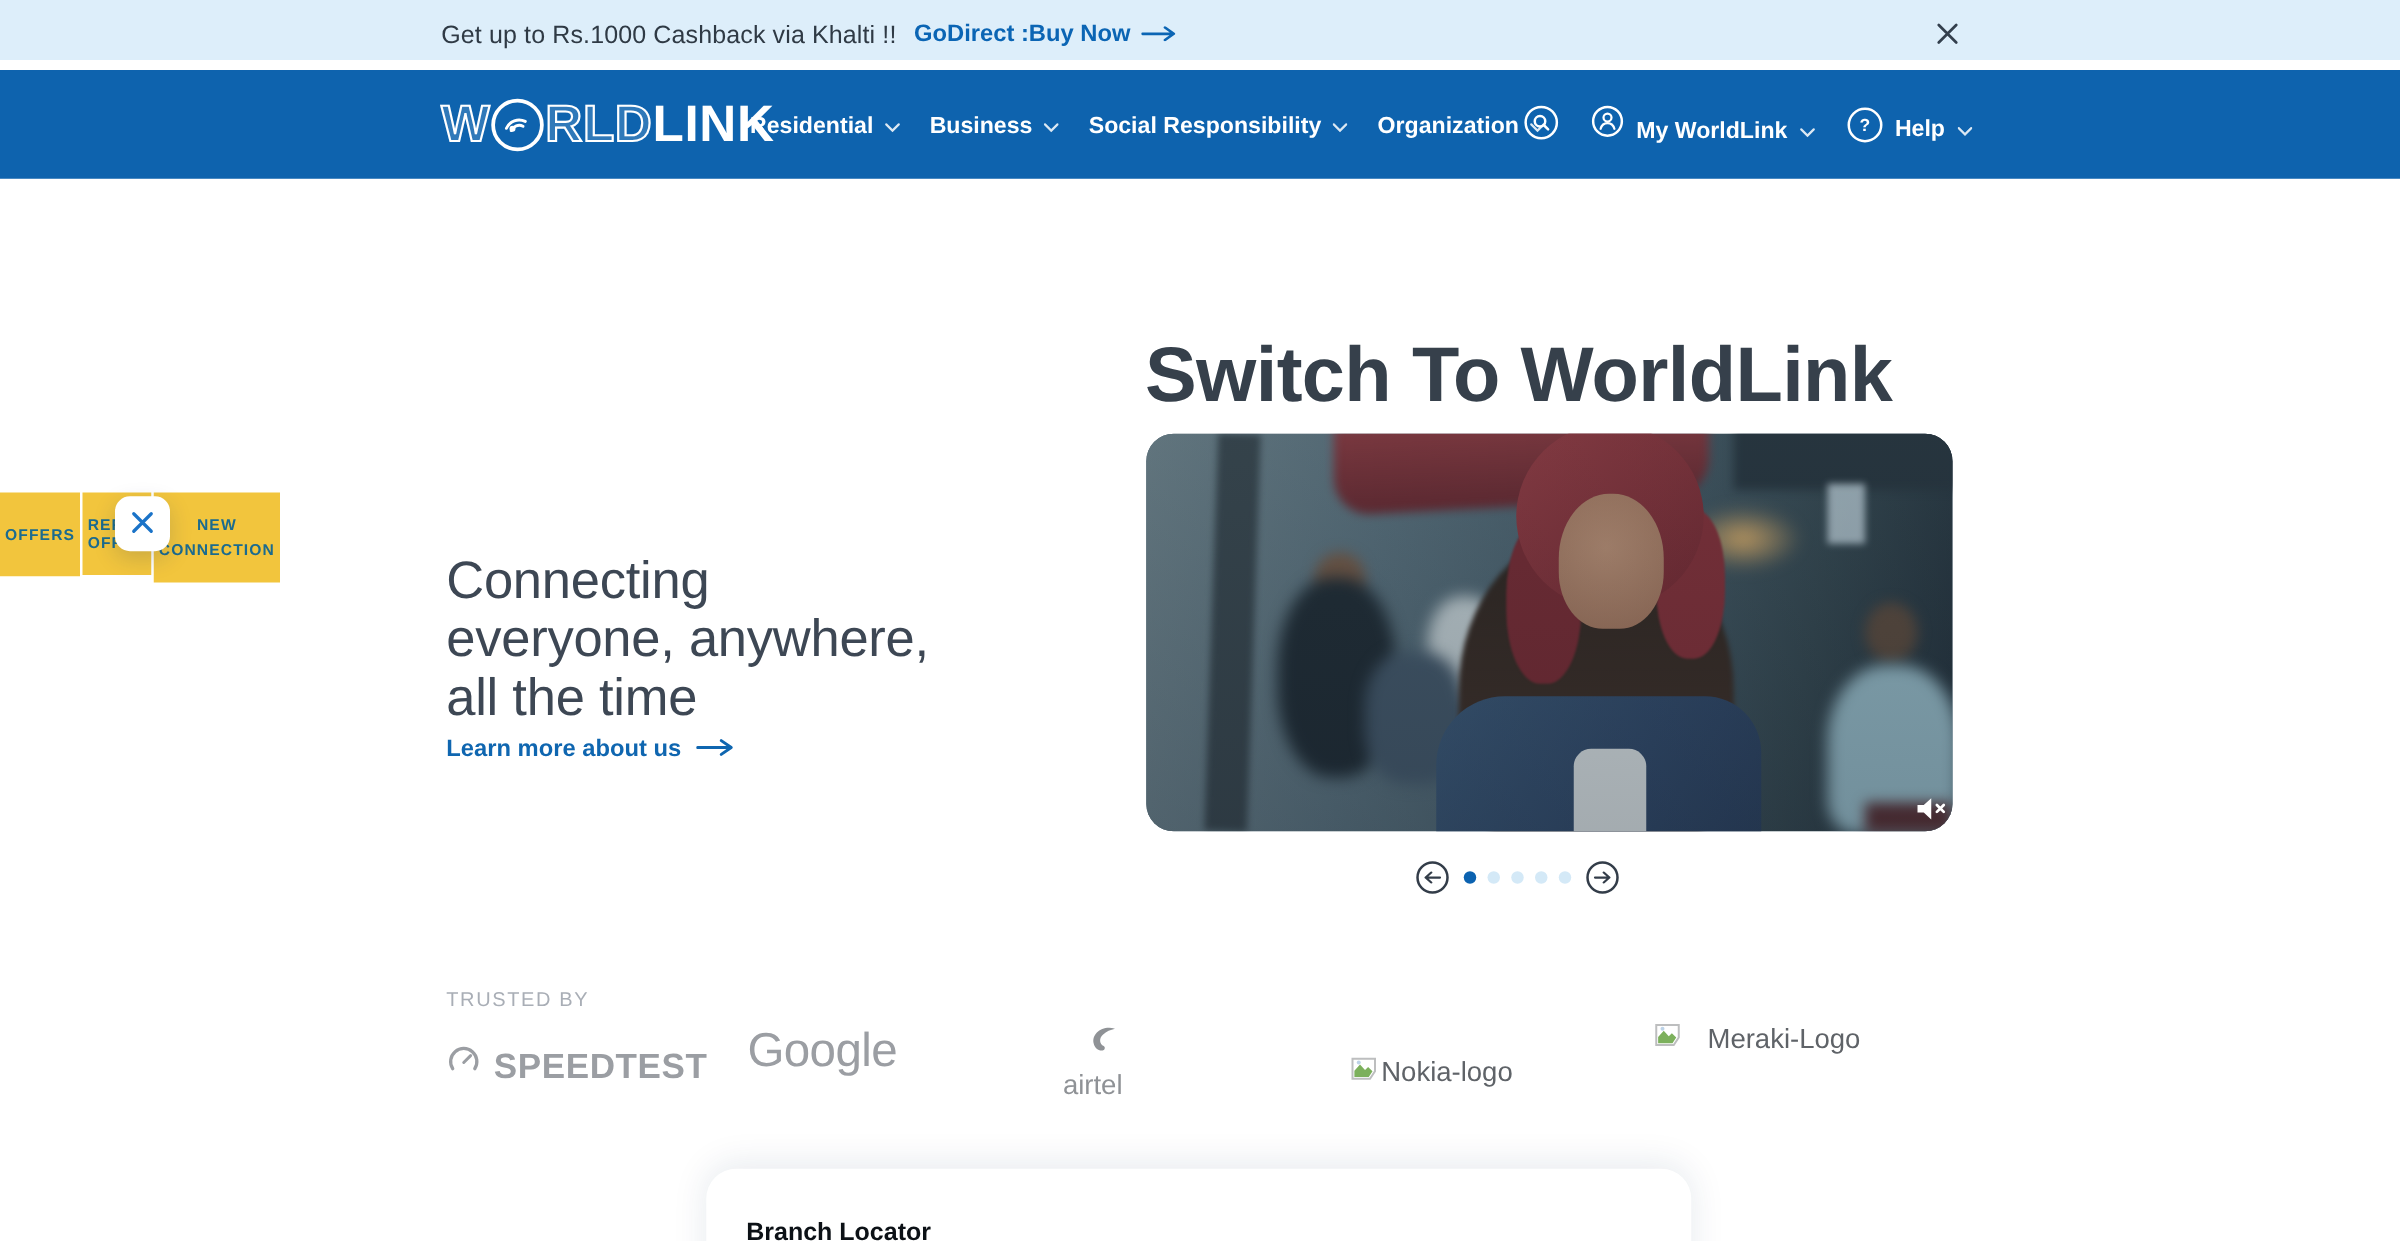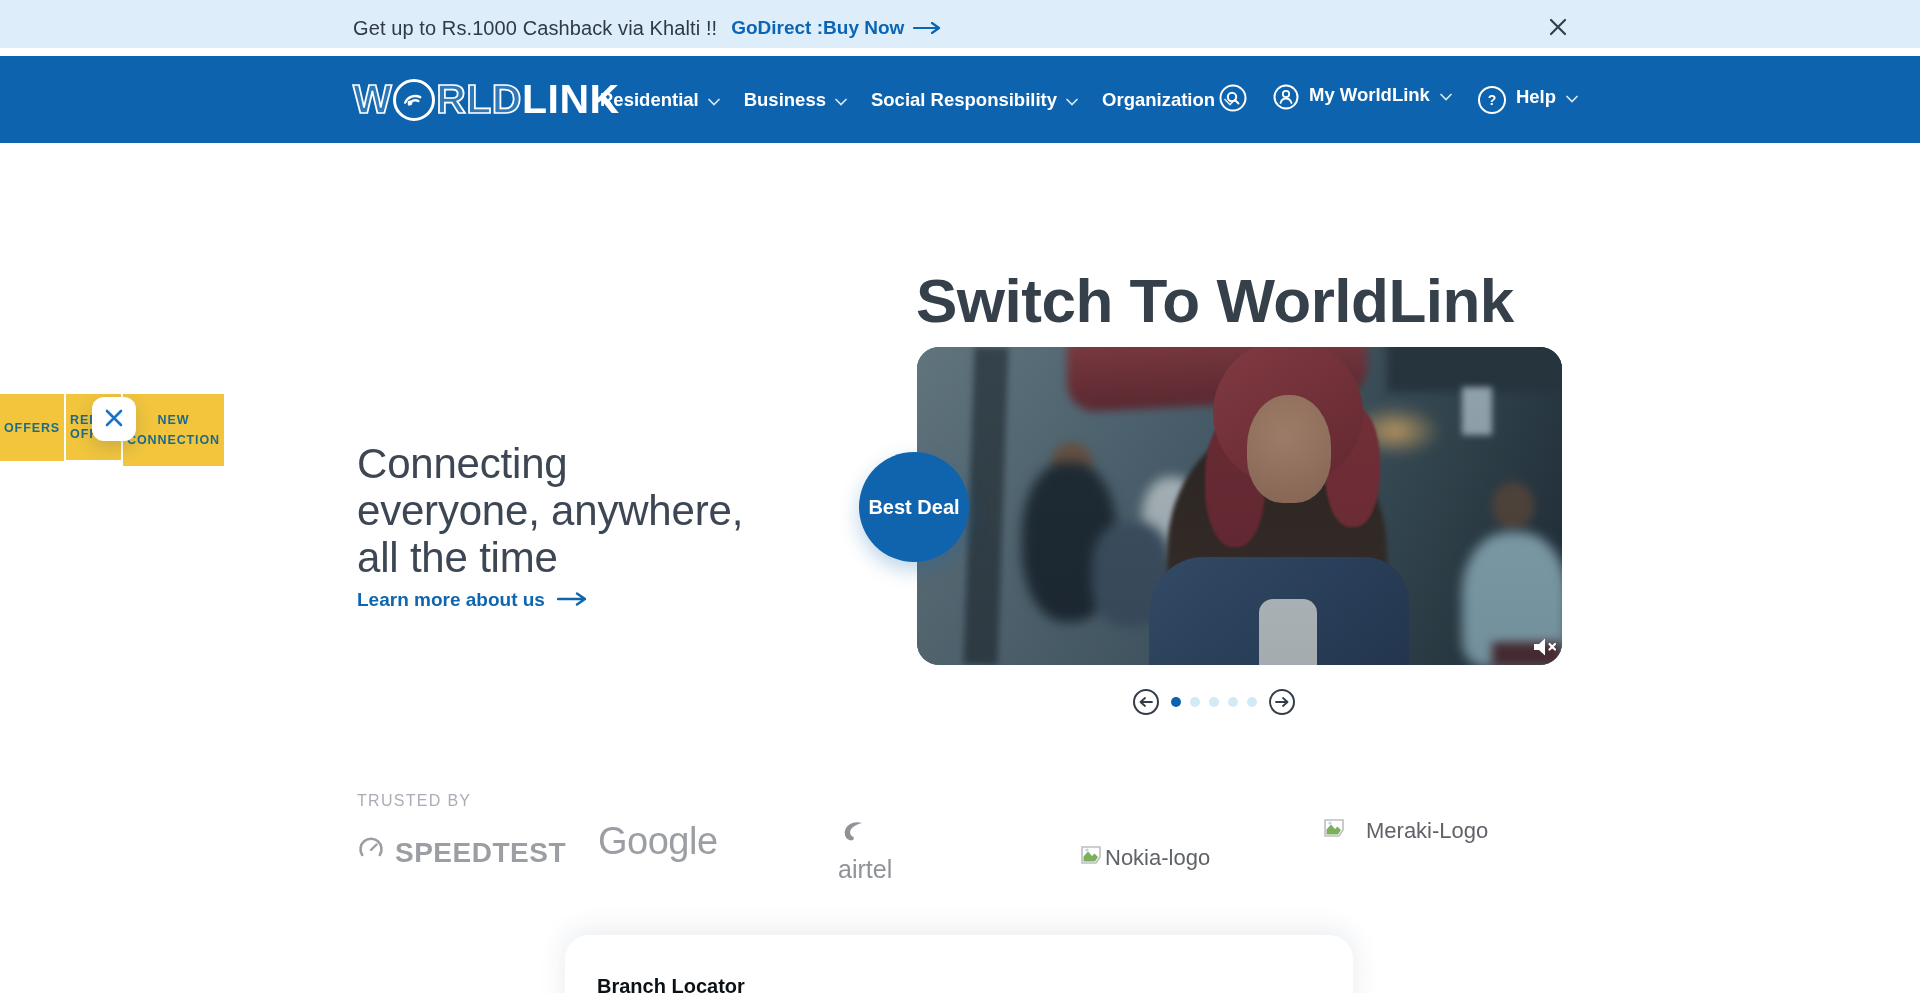--- a/index.html
+++ b/index.html
@@ -18,21 +18,21 @@
   .navbar{position:absolute;top:56px;left:0;width:1920px;height:87px;background:#0e63ae;}
   .logo{position:absolute;left:353px;top:0;height:87px;display:flex;align-items:center;font-weight:800;font-size:41px;letter-spacing:.5px;line-height:1;}
   .logo-outline{color:rgba(255,255,255,.14);-webkit-text-stroke:1.7px #ffffff;}
   .logo-o{width:36px;height:36px;border:3px solid #ffffff;border-radius:50%;margin:0 1px;position:relative;flex:0 0 auto;}
   .logo-o svg{position:absolute;left:4px;top:4px;}
   .logo-solid{color:#ffffff;}
   .nav-menu{position:absolute;left:600px;top:0;height:87px;display:flex;align-items:center;gap:24px;}
   .nav-item{display:flex;align-items:center;gap:9px;color:#ffffff;font-size:18.5px;font-weight:700;cursor:pointer;white-space:nowrap;}
   .nav-right{position:absolute;right:342px;top:0;height:87px;display:flex;align-items:center;gap:26px;}
   .icon-btn{background:none;border:none;padding:0;cursor:pointer;display:flex;align-items:center;}
-  .nav-acct{display:flex;align-items:flex-start;gap:10px;color:#ffffff;font-size:18.5px;font-weight:700;cursor:pointer;white-space:nowrap;}
+  .nav-acct{display:flex;align-items:flex-end;gap:10px;color:#ffffff;font-size:18.5px;font-weight:700;cursor:pointer;white-space:nowrap;}
   .ring{width:24px;height:24px;border:2px solid #ffffff;border-radius:50%;display:flex;align-items:center;justify-content:center;color:#ffffff;font-size:14px;font-weight:700;flex:0 0 auto;}
 
   
   .side-tabs{position:absolute;left:0;top:394px;width:90px;display:flex;flex-direction:row;gap:2px;z-index:30;}
   .side-tab{background:#f2c53d;border:none;cursor:pointer;color:#1b6b8f;font-weight:700;font-size:12.5px;letter-spacing:.9px;text-align:center;padding:8px 4px;display:flex;align-items:center;justify-content:center;font-family:inherit;}
   .side-tab.t1{height:67px;}
   .side-tab.t2{height:66px;}
   .side-tab.t3{height:72px;line-height:1.6;}
   .tabs-close{position:absolute;left:92px;top:397px;width:44px;height:44px;background:#ffffff;border:none;border-radius:12px;box-shadow:0 6px 18px rgba(20,50,90,.18);cursor:pointer;display:flex;align-items:center;justify-content:center;z-index:30;}
 
@@ -73,21 +73,21 @@
   .carousel{position:absolute;left:1133px;top:689px;display:flex;align-items:center;gap:12px;}
   .c-arrow{width:26px;height:26px;border:2px solid #333d49;border-radius:50%;background:none;display:flex;align-items:center;justify-content:center;cursor:pointer;padding:0;}
   .dots{display:flex;align-items:center;gap:9px;}
   .dot{width:10px;height:10px;border-radius:50%;background:#d4e9f7;border:none;padding:0;cursor:pointer;}
   .dot.active{background:#0b62b0;}
 
   
   .trusted-label{position:absolute;left:357px;top:792px;font-size:16px;color:#a9aeb6;letter-spacing:1.3px;}
   .logo-speedtest{position:absolute;left:357px;top:835px;display:flex;align-items:center;gap:10px;color:#9b9ea3;font-weight:700;font-size:28px;letter-spacing:.5px;}
   .logo-google{position:absolute;left:598px;top:820px;font-size:38px;color:#9b9ea3;font-weight:500;letter-spacing:-.5px;}
-  .logo-airtel{position:absolute;left:838px;top:818px;display:flex;flex-direction:column;align-items:flex-start;gap:1px;color:#8f9296;font-size:25px;width:60px;}
+  .logo-airtel{position:absolute;left:838px;top:818px;display:flex;flex-direction:column;align-items:flex-end;gap:1px;color:#8f9296;font-size:22px;width:60px;}
   .broken{display:flex;align-items:center;color:#5f6368;font-size:22px;}
   .broken-nokia{position:absolute;left:1079px;top:843px;gap:2px;}
   .broken-meraki{position:absolute;left:1322px;top:816px;gap:20px;}
 
   
   .branch-card{position:absolute;left:565px;top:935px;width:788px;height:120px;background:#ffffff;border-radius:24px;box-shadow:0 -4px 28px rgba(20,45,85,.10);}
   .branch-title{position:absolute;left:32px;top:40px;font-size:20px;font-weight:800;color:#0c1116;}
 </style>
 </head>
 <body>
@@ -247,21 +247,20 @@
     <button class="mute">
       <span>
         <svg width="28" height="24" viewBox="0 0 28 24">
             <path d="M3 9 H8 L14 3.5 V20.5 L8 15 H3 Z" fill="#ffffff"></path>
             <path d="M18.5 9 L24 14.5 M24 9 L18.5 14.5" stroke="#ffffff" stroke-width="2.2" stroke-linecap="round"></path>
           </svg>
       </span>
     </button>
   </div>
 
-  <div class="best-deal">Best Deal</div>
 
   <div class="carousel">
     <button class="c-arrow">
       <span>
         <svg width="14" height="10" viewBox="0 0 14 10">
             <path d="M13 5 H2 M6 1 L1.5 5 L6 9" stroke="#333d49" stroke-width="1.8" fill="none" stroke-linecap="round" stroke-linejoin="round"></path>
           </svg>
       </span>
     </button>
     <div class="dots">

